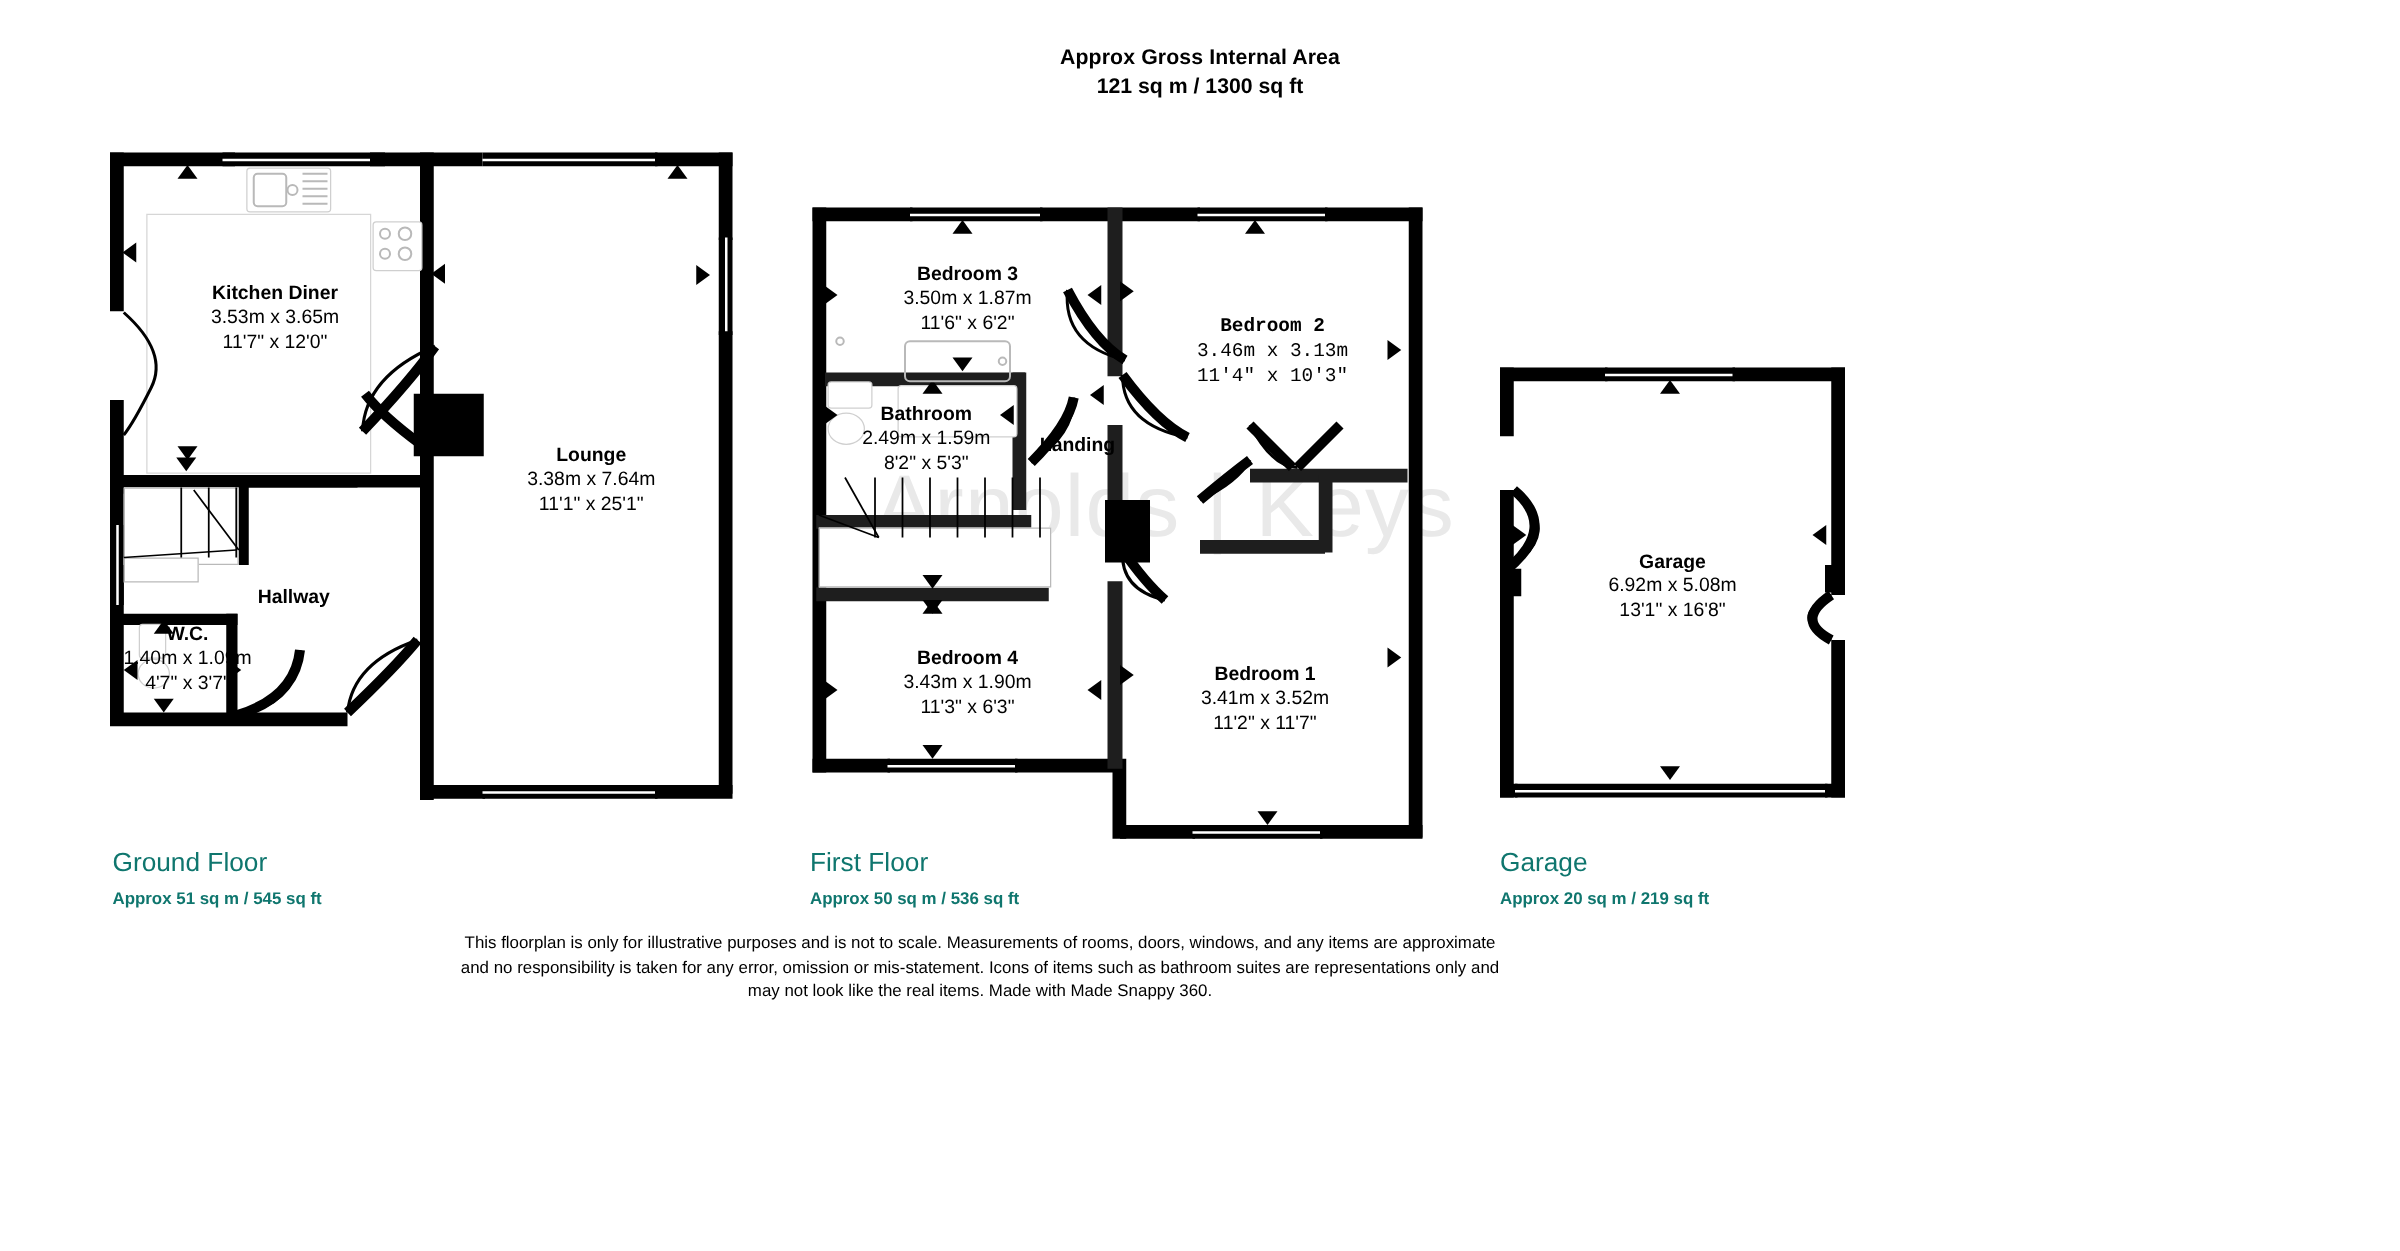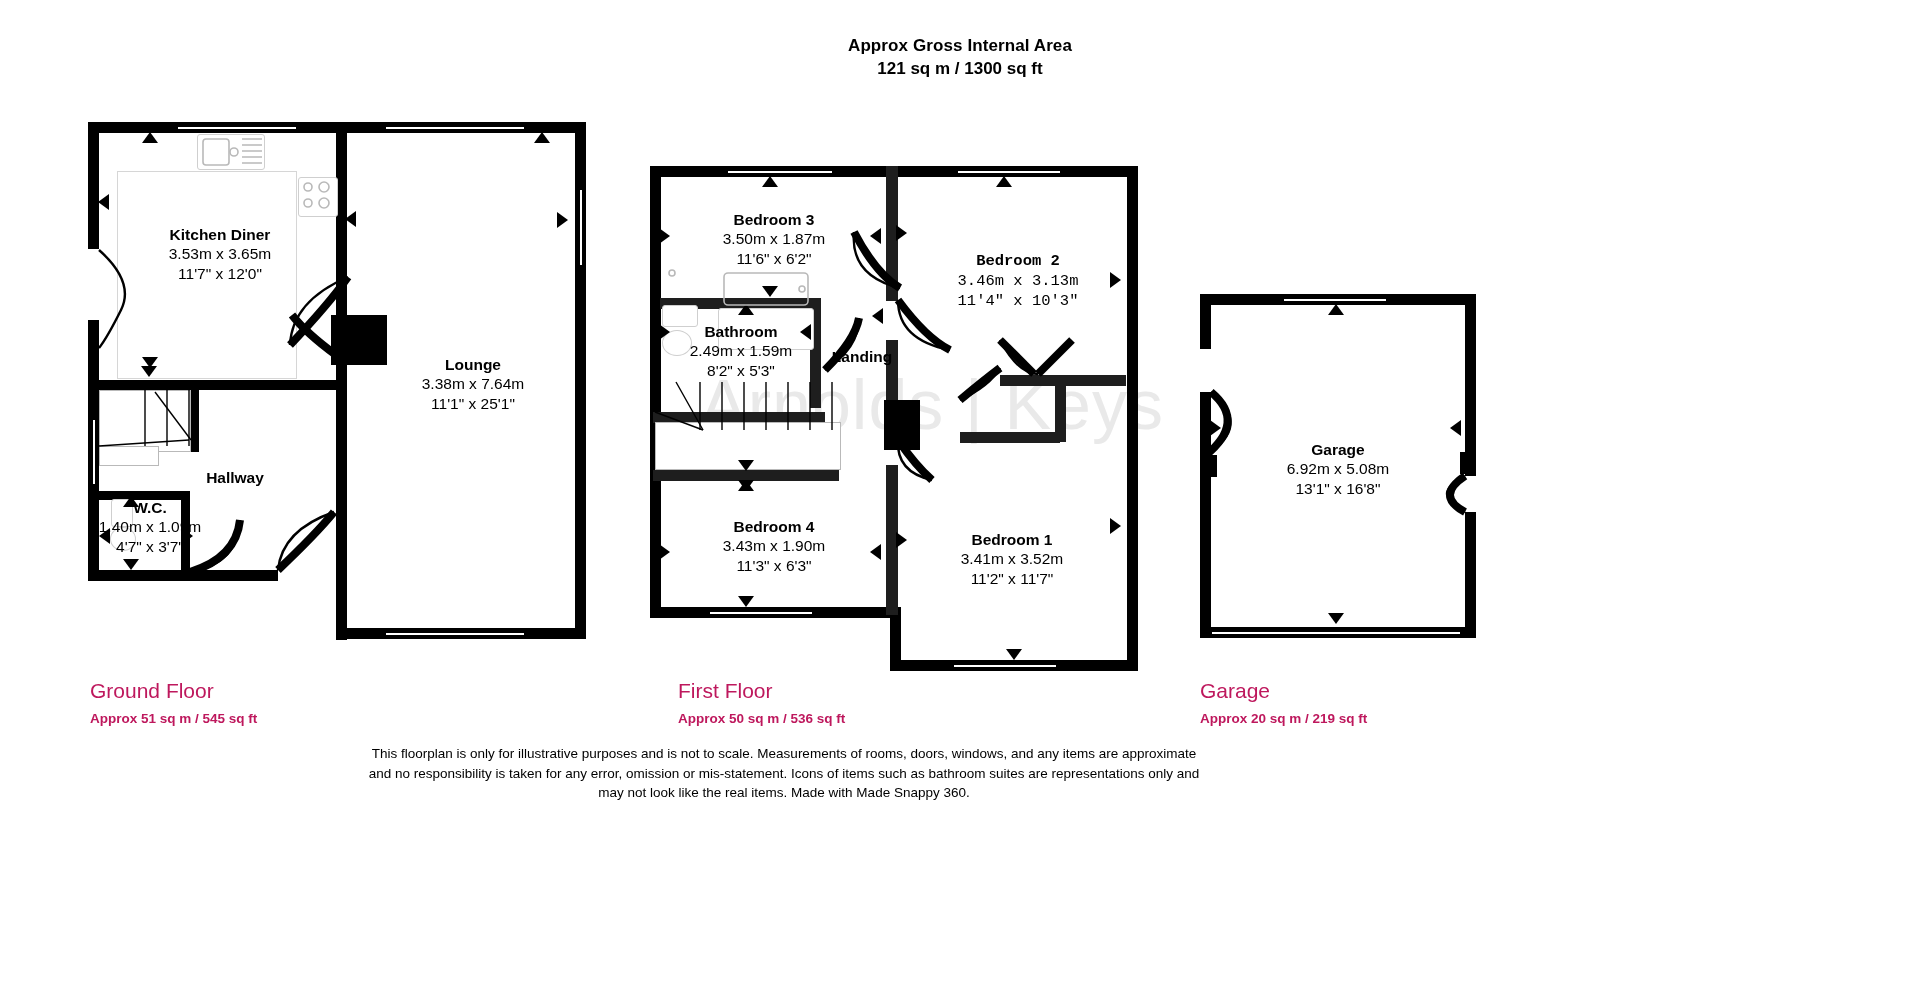--- a/index.html
+++ b/index.html
@@ -53,21 +53,21 @@
   .ar.left  { border-top:8px solid transparent; border-bottom:8px solid transparent; border-right:11px solid #000; }
   .ar.right { border-top:8px solid transparent; border-bottom:8px solid transparent; border-left:11px solid #000; }
 
   
   .rl { position:absolute; text-align:center; color:#000; white-space:nowrap; z-index:4; }
   .rl .nm { font-size:15.5px; font-weight:bold; line-height:19px; }
   .rl .d1 { font-size:15.5px; font-weight:normal; line-height:20px; }
   .rl .d2 { font-size:15.5px; font-weight:normal; line-height:20px; }
 
   
-  .fc { position:absolute; color:#be185d; }
+  .fc { position:absolute; color:#0f766e; }
   .fc .t { font-size:21px; font-weight:normal; line-height:26px; }
   .fc .s { font-size:13.5px; font-weight:bold; margin-top:7px; }
 
   
   .foot {
     position:absolute; left:0; top:744px; width:1568px; text-align:center;
     font-size:13.5px; line-height:19.5px; color:#000;
   }
 
   
@@ -354,21 +354,21 @@
       <circle cx="802" cy="289" r="3"></circle>
 
       <circle cx="672" cy="273" r="3"></circle>
     </g>
   </svg>
 
   <div class="fc" style="left:90px; top:678px;">
     <div class="t">Ground Floor</div>
     <div class="s">Approx 51 sq m / 545 sq ft</div>
   </div>
-  <div class="fc" style="left:678px; top:678px;">
+  <div class="fc" style="left:648px; top:678px;">
     <div class="t">First Floor</div>
     <div class="s">Approx 50 sq m / 536 sq ft</div>
   </div>
   <div class="fc" style="left:1200px; top:678px;">
     <div class="t">Garage</div>
     <div class="s">Approx 20 sq m / 219 sq ft</div>
   </div>
 
   <div class="foot">
     <div>This floorplan is only for illustrative purposes and is not to scale. Measurements of rooms, doors, windows, and any items are approximate</div>

